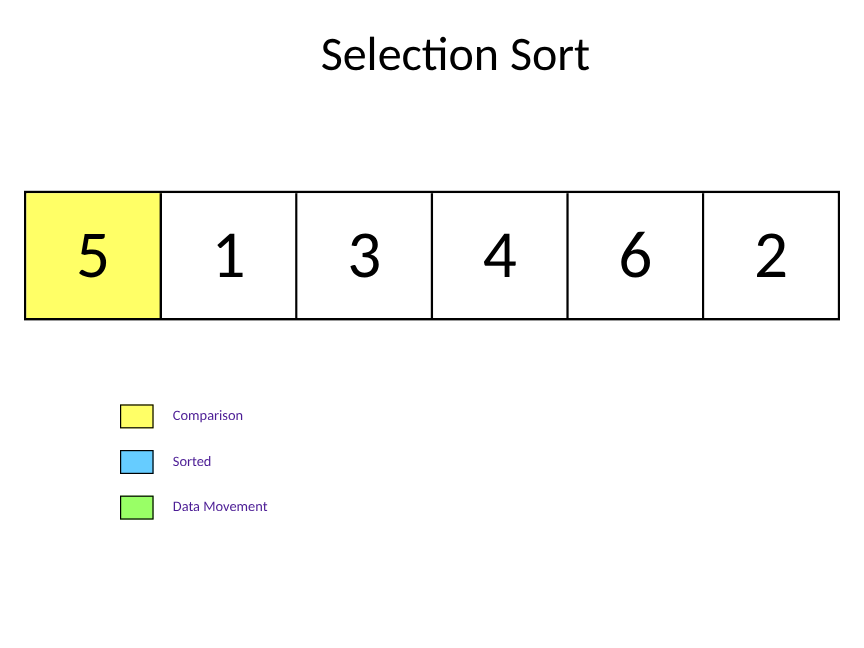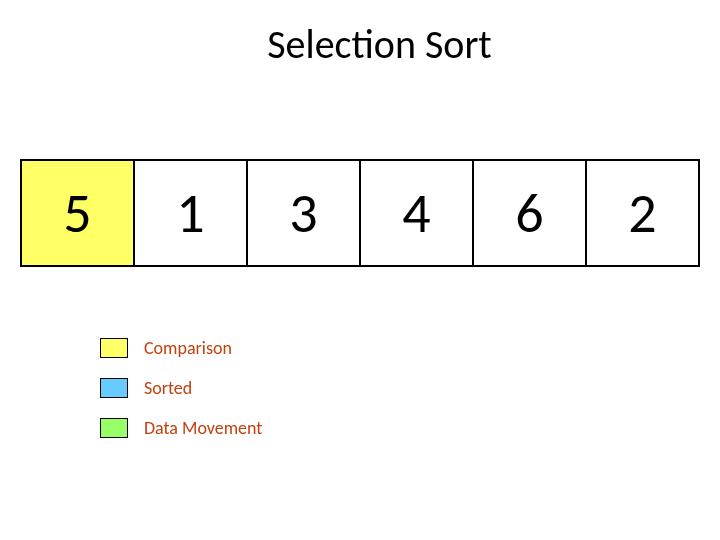--- a/index.html
+++ b/index.html
@@ -48,22 +48,22 @@
   .swatch {
     width: 28px;
     height: 20px;
     border: 1px solid #000;
     margin-right: 16px;
   }
   .swatch-comparison { background: #ffff66; }
   .swatch-movement { background: #99ff66; }
   .swatch-sorted { background: #66ccff; }
   .legend-label {
-    font-size: 18px;
-    color: #c2410c;
+    font-size: 12px;
+    color: #4c1d95;
   }
 </style>
 </head>
 <body>
 
 <div class="title">Selection Sort</div>
 
 <div class="array">
   <div class="cell highlight">5</div>
   <div class="cell">1</div>

